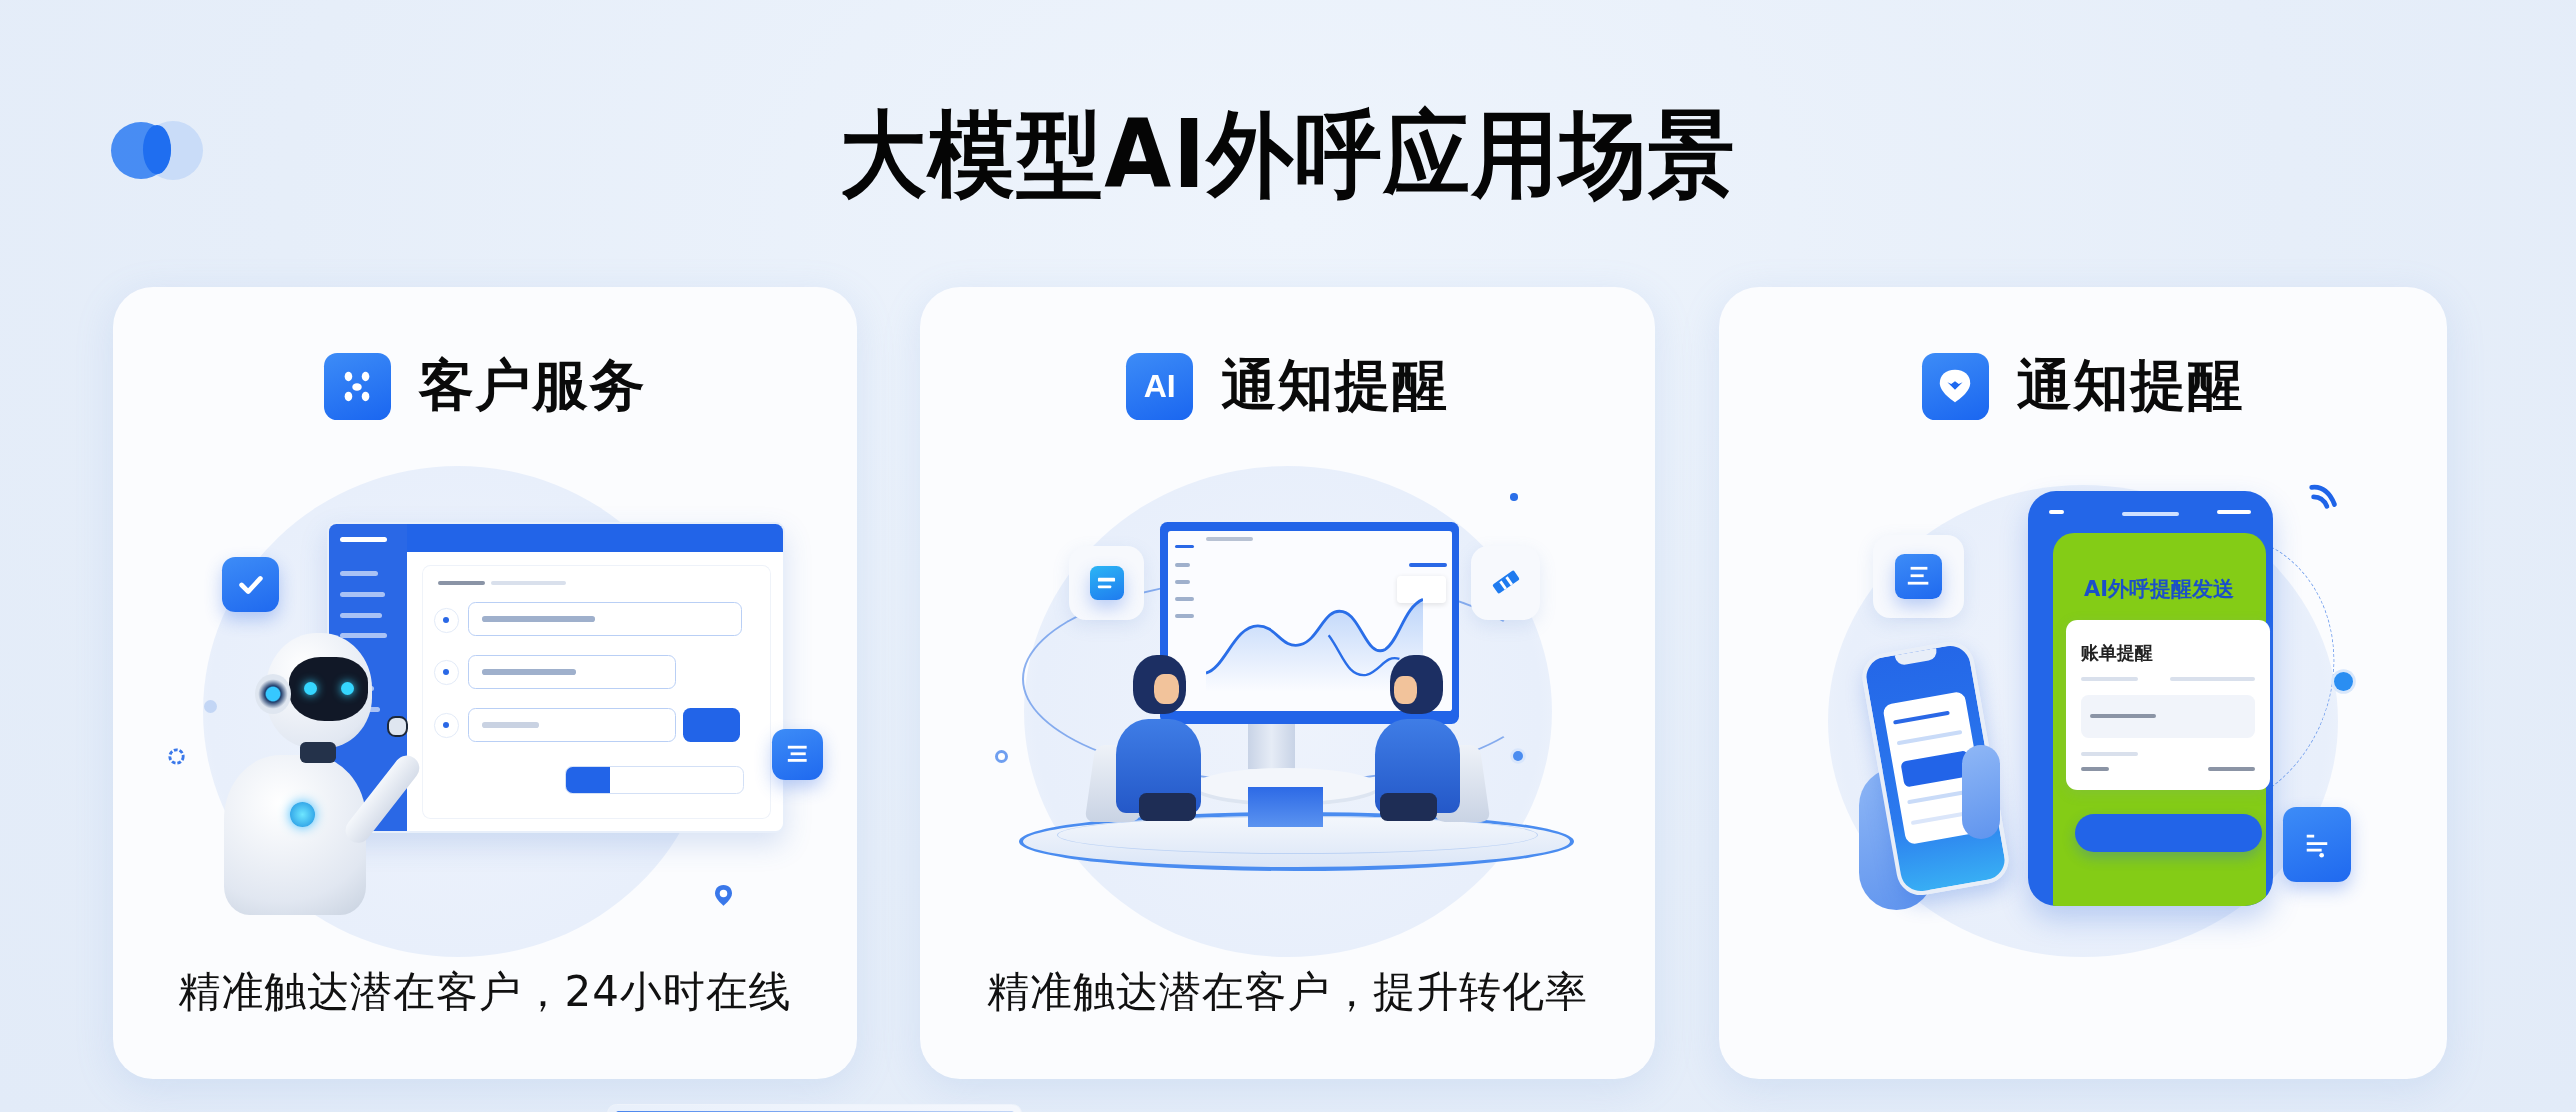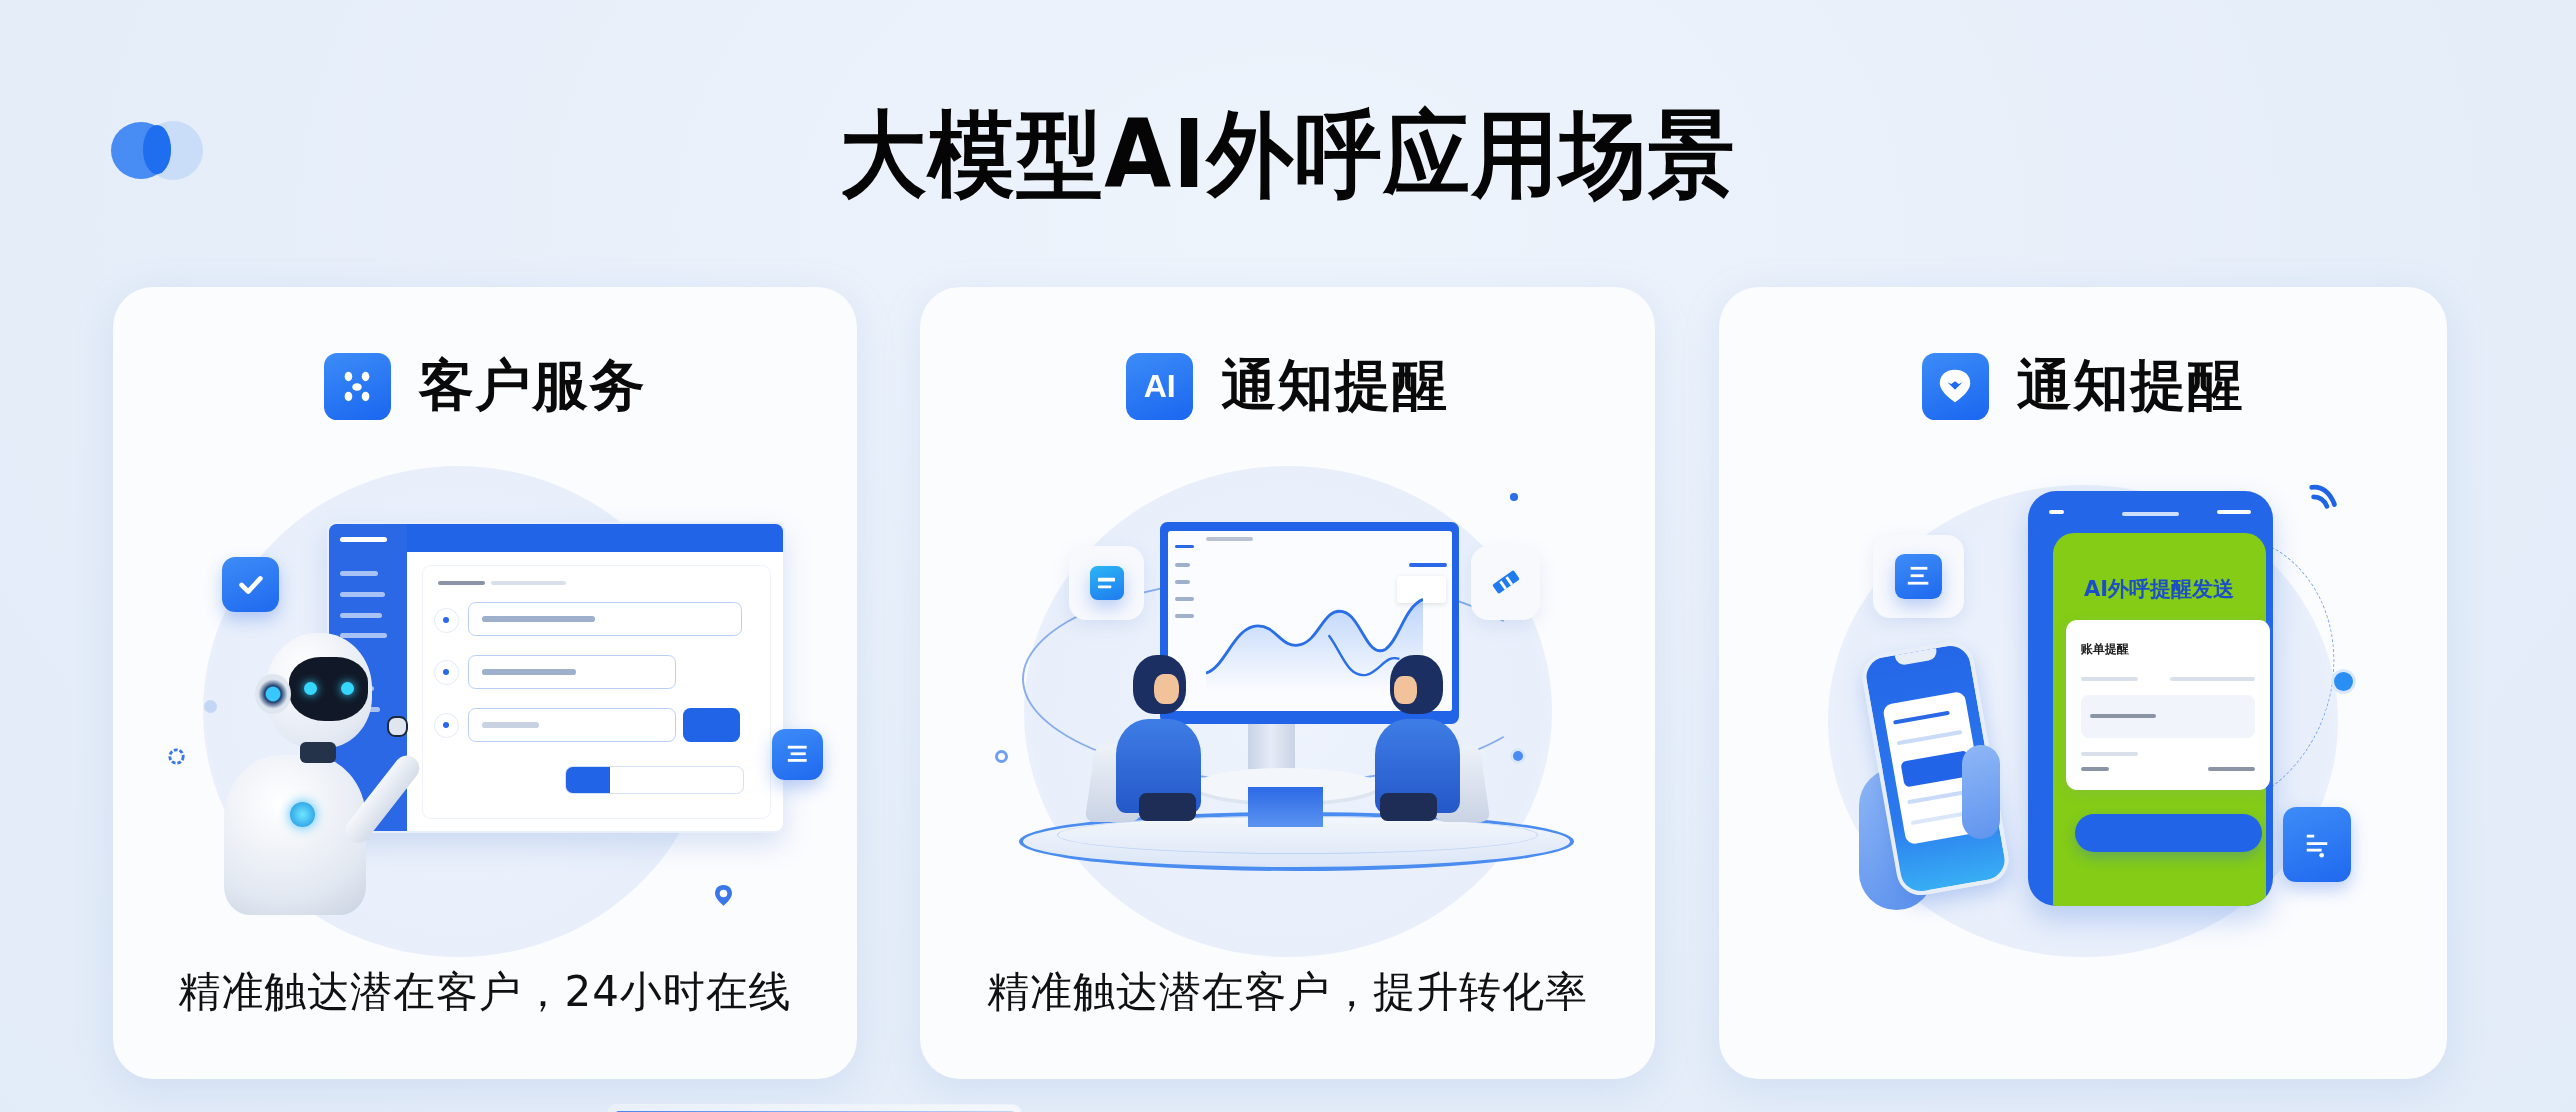--- a/index.html
+++ b/index.html
@@ -80,21 +80,21 @@
   .person-face { position: absolute; border-radius: 40%; background: #f2c39b; }
   .person-body { position: absolute; border-radius: 38% 38% 12% 12%; background: linear-gradient(180deg, #3f7de6, #2458c8); }
   .chair { position: absolute; background: linear-gradient(180deg, #eef2f8, #c9d3e4); border-radius: 9.4px; }
   .table { position: absolute; border-radius: 50%; background: #f3f6fb; box-shadow: inset 0 -3.8px 0 #dde5f1; }
 
   
   .phone-big { position: absolute; background: #2366e8; border-radius: 28px; box-shadow: 0 13.2px 28px rgba(40,100,220,.25); overflow: hidden; }
   .phone-big-screen { position: absolute; left: 7.5px; top: 42px; right: 7.5px; bottom: 0; background: #84cc16; border-radius: 21px 21px 0 0; margin-left: 17px; }
   .phone-heading { position: absolute; left: 0; width: 100%; text-align: center; font-size: 21px; font-weight: 700; color: #1b4fc9; }
   .phone-card { position: absolute; background: #fff; border-radius: 11.3px; box-shadow: 0 3.8px 13.2px rgba(120,150,210,.15); }
-  .phone-card-title { position: absolute; left: 15px; top: 21px; font-size: 12px; font-weight: 700; color: #222; }
+  .phone-card-title { position: absolute; left: 15px; top: 21px; font-size: 18px; font-weight: 700; color: #222; }
   .phone-line { position: absolute; height: 3.8px; background: #d9e0ec; border-radius: 1.9px; }
   .phone-input { position: absolute; background: #f1f4fa; border-radius: 7.5px; }
   .phone-btn { position: absolute; background: #2264e8; border-radius: 21px; box-shadow: 0 5.7px 13.2px rgba(34,100,232,.3); }
   .phone-small { position: absolute; border-radius: 24.5px; background: linear-gradient(180deg, #2467e8 0%, #2b7aee 70%, #38aef4 100%); border: 4.7px solid #e8eef8; transform: rotate(-10deg); box-shadow: 0 9.4px 19px rgba(40,100,220,.25); overflow: hidden; }
   .hand { position: absolute; border-radius: 38px; background: linear-gradient(160deg, #8fb7f6, #5f94ee); }
   .dash-arc { position: absolute; border: 1.9px dashed #7aa4ee; border-color: #7aa4ee #7aa4ee transparent transparent; border-radius: 50%; transform: rotate(20deg); }
 
   .bottom-stub { left: 607px; top: 1104px; width: 415px; height: 19px; border-radius: 9.4px 9.4px 0 0; background: linear-gradient(90deg, #e9f0fb, #f4f7fd); border: 1.9px solid #eef3fb; }
   .bottom-stub::after { content: ""; position: absolute; left: 7.5px; right: 7.5px; top: 5.7px; height: 5.7px; background: linear-gradient(90deg, #4a86ee, #c3d6f6); border-radius: 2.8px; }
 </style>

